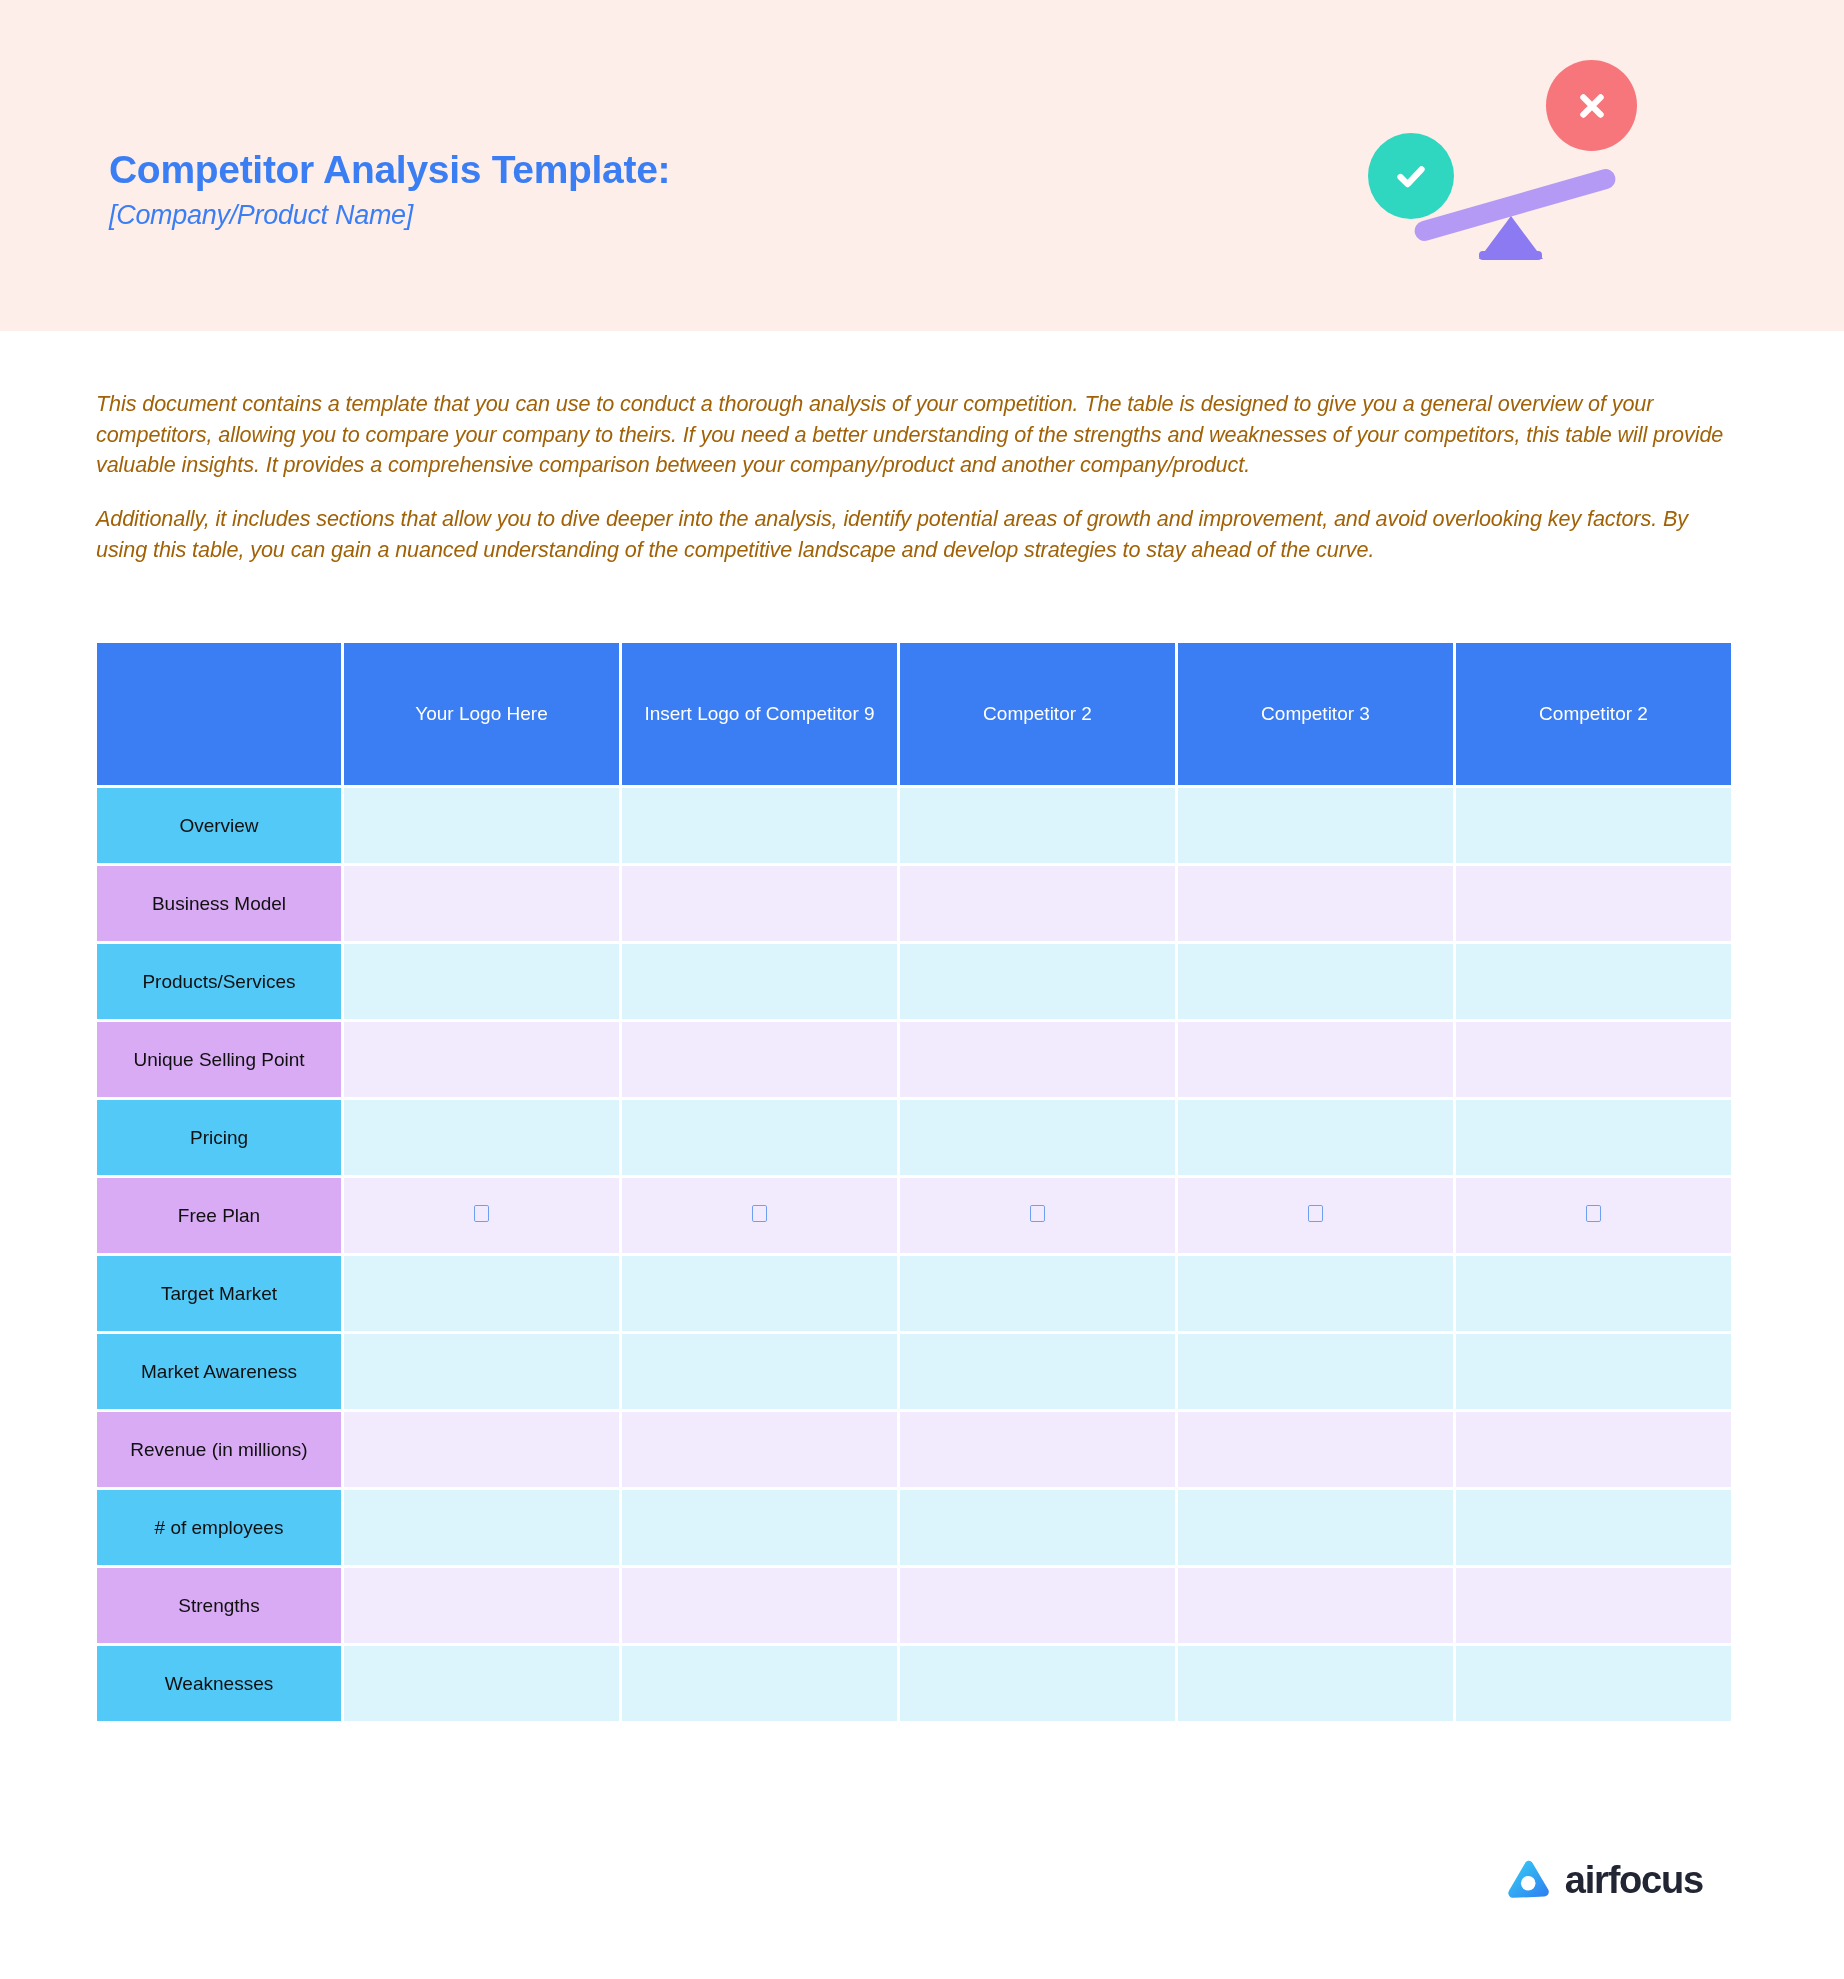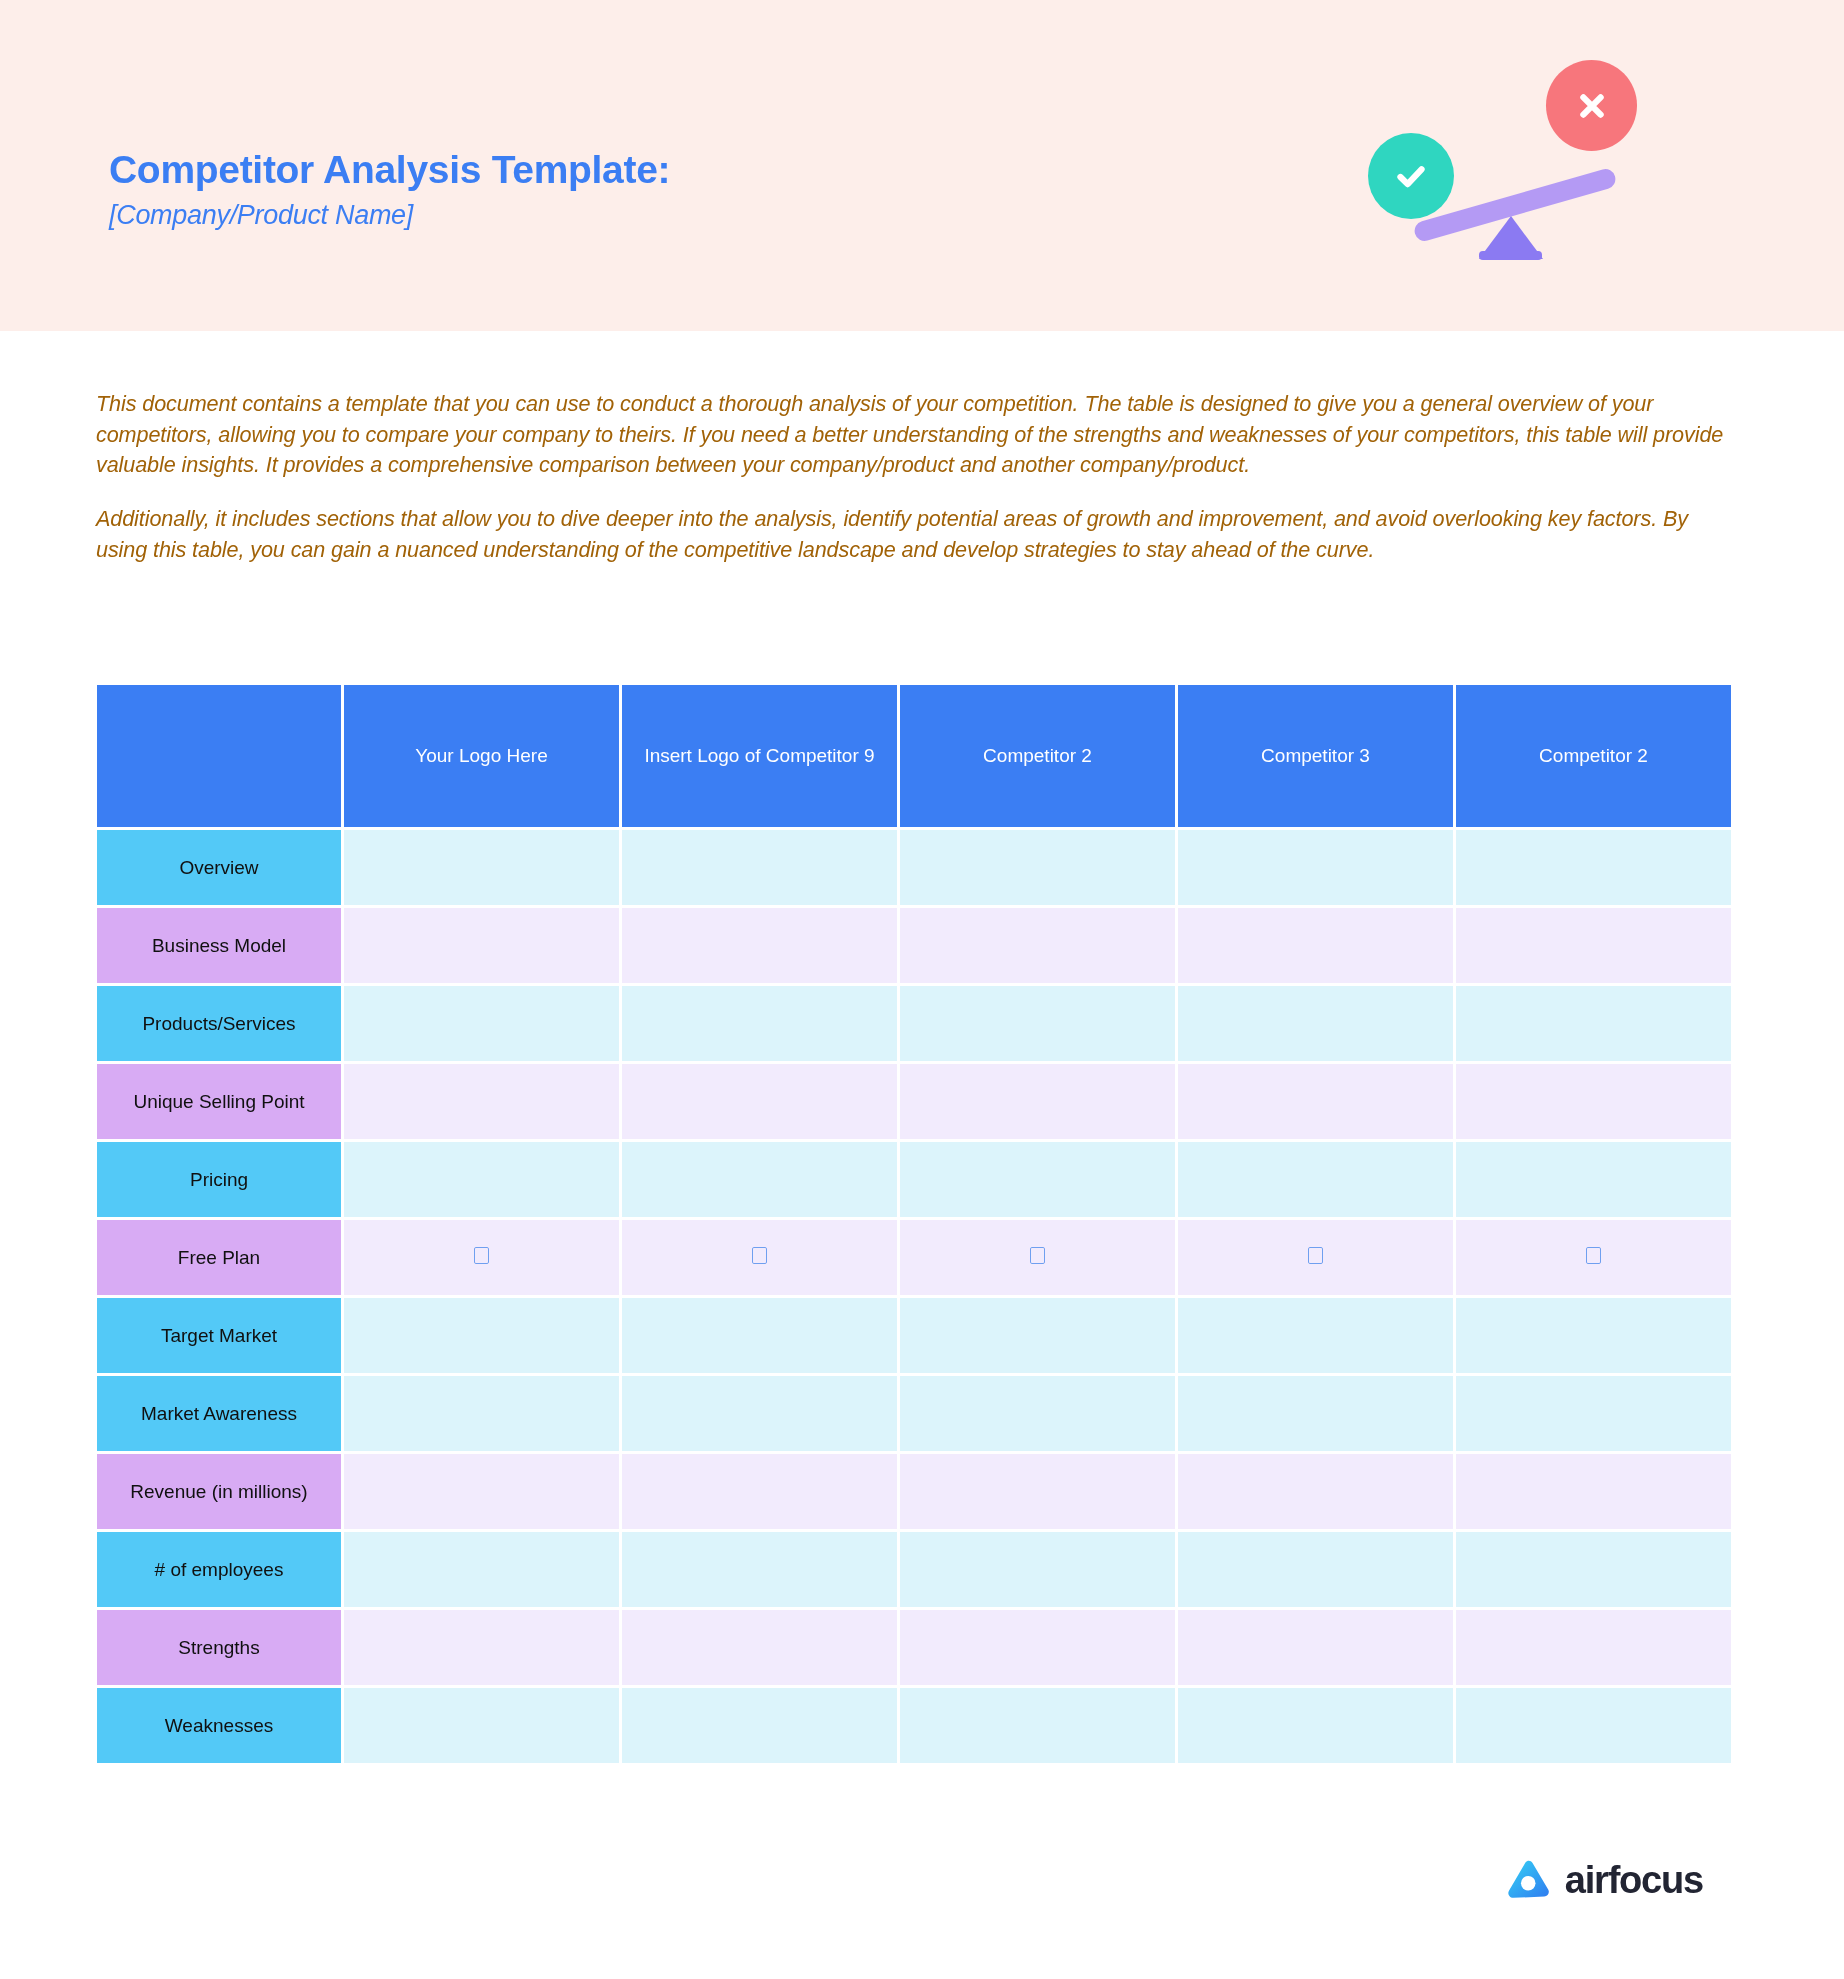--- a/index.html
+++ b/index.html
@@ -129,21 +129,21 @@
     color: #a16207;
     line-height: 1.42;
     letter-spacing: -0.1px;
   }
   .intro p + p { margin-top: 23px; }
 
   
   .table-wrap {
     position: absolute;
     left: 94px;
-    top: 682px;
+    top: 640px;
     width: 1625px;
   }
 
   table.ca-table {
     border-collapse: separate;
     border-spacing: 3.8px 3.8px;
     width: 1625px;
     table-layout: fixed;
   }
 

